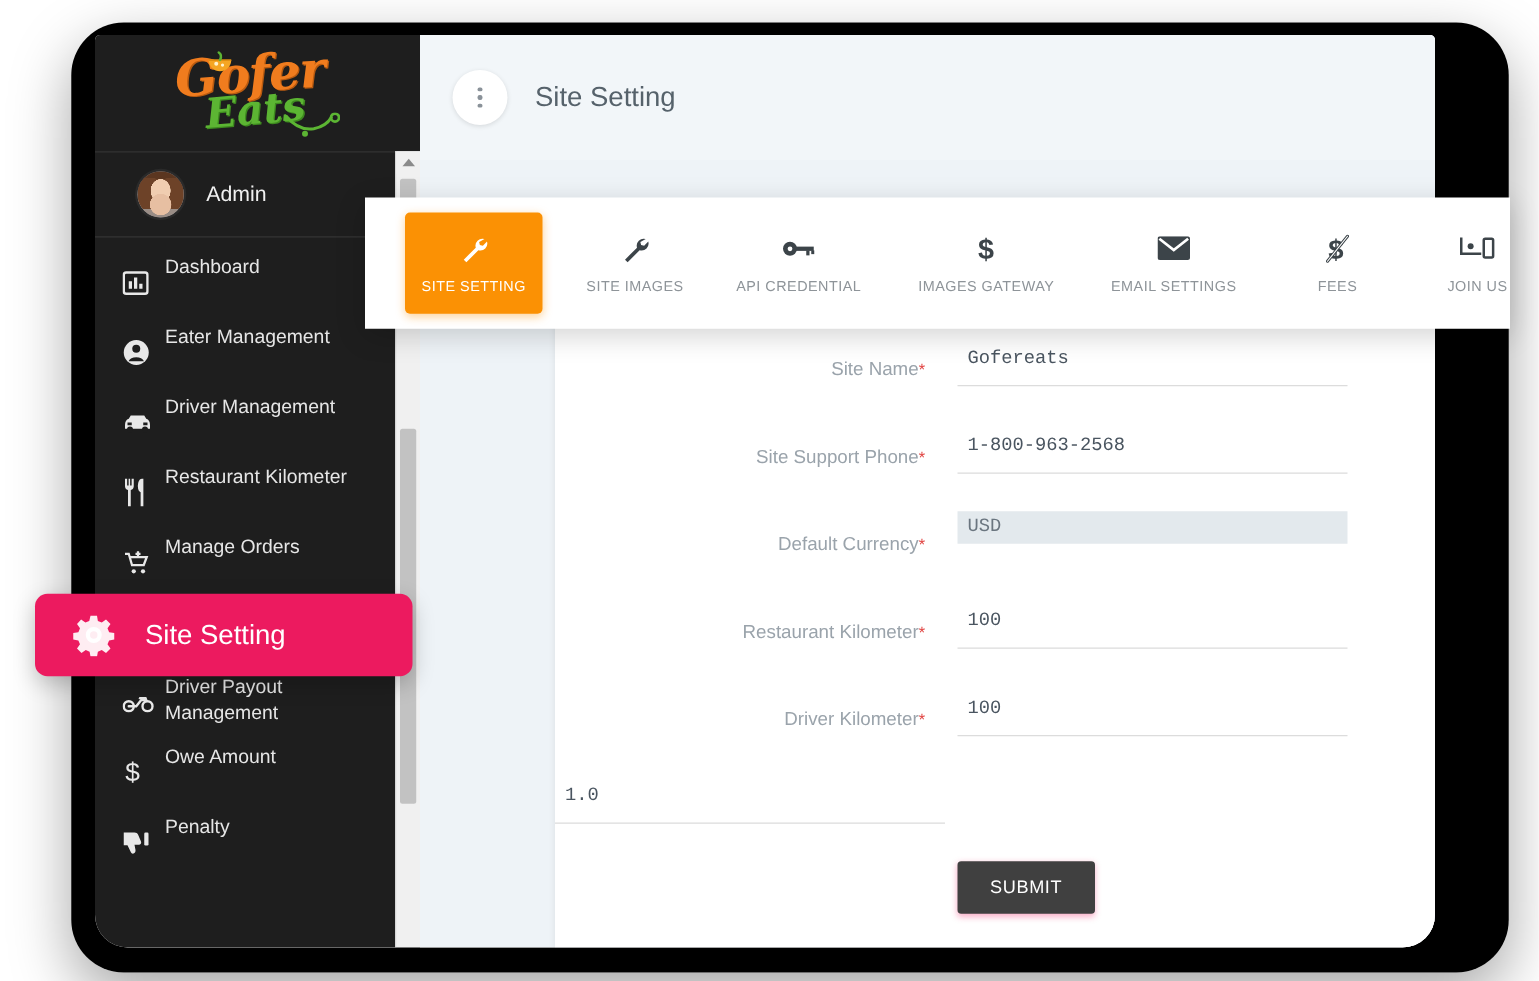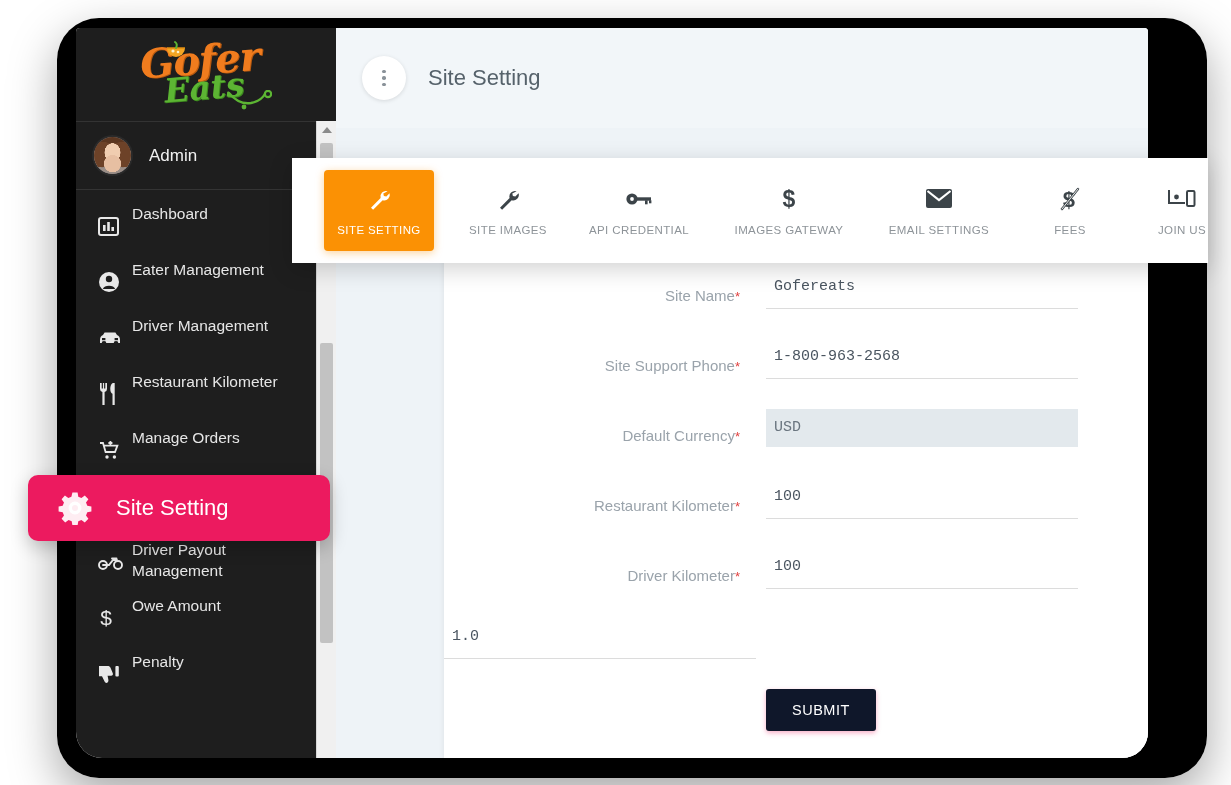--- a/index.html
+++ b/index.html
@@ -84,21 +84,21 @@
     transform: rotate(-5deg);
     text-shadow: 1px 1px 0 #3d8a1f;
   }
   .logo-swirl {
     position: absolute; left: 92px; top: 52px;
   }
 
   .admin-row {
     height: 68px;
     display: flex; align-items: center;
-    padding-left: 18px;
+    padding-left: 34px;
     border-bottom: 1px solid #343434;
     box-sizing: border-box;
   }
   .avatar {
     width: 37px; height: 37px;
     border-radius: 50%;
     overflow: hidden;
     flex: none;
     background: #8e8e95;
     position: relative;
@@ -240,31 +240,31 @@
     box-sizing: border-box;
     padding: 0 8px 4px 8px;
     font-size: 15px;
     color: #4a5560;
     font-family: Liberation Mono, monospace;
     outline: none;
   }
   .field.filled {
     background: #e3e9ed;
     border-bottom: none;
-    height: 38px;
+    height: 26px;
     padding-top: 2px;
     color: #6a757f;
   }
   .submit-row {
     display: flex;
     padding-left: 322px;
     margin-top: 14px;
   }
   .submit-btn {
-    background: #0f172a;
+    background: #404040;
     color: #ffffff;
     border: none;
     border-radius: 3px;
     padding: 13px 26px;
     font-size: 14.5px;
     letter-spacing: 0.5px;
     font-family: "Liberation Sans", sans-serif;
     box-shadow: 0 2px 5px rgba(237,27,96,0.35);
     cursor: pointer;
   }

